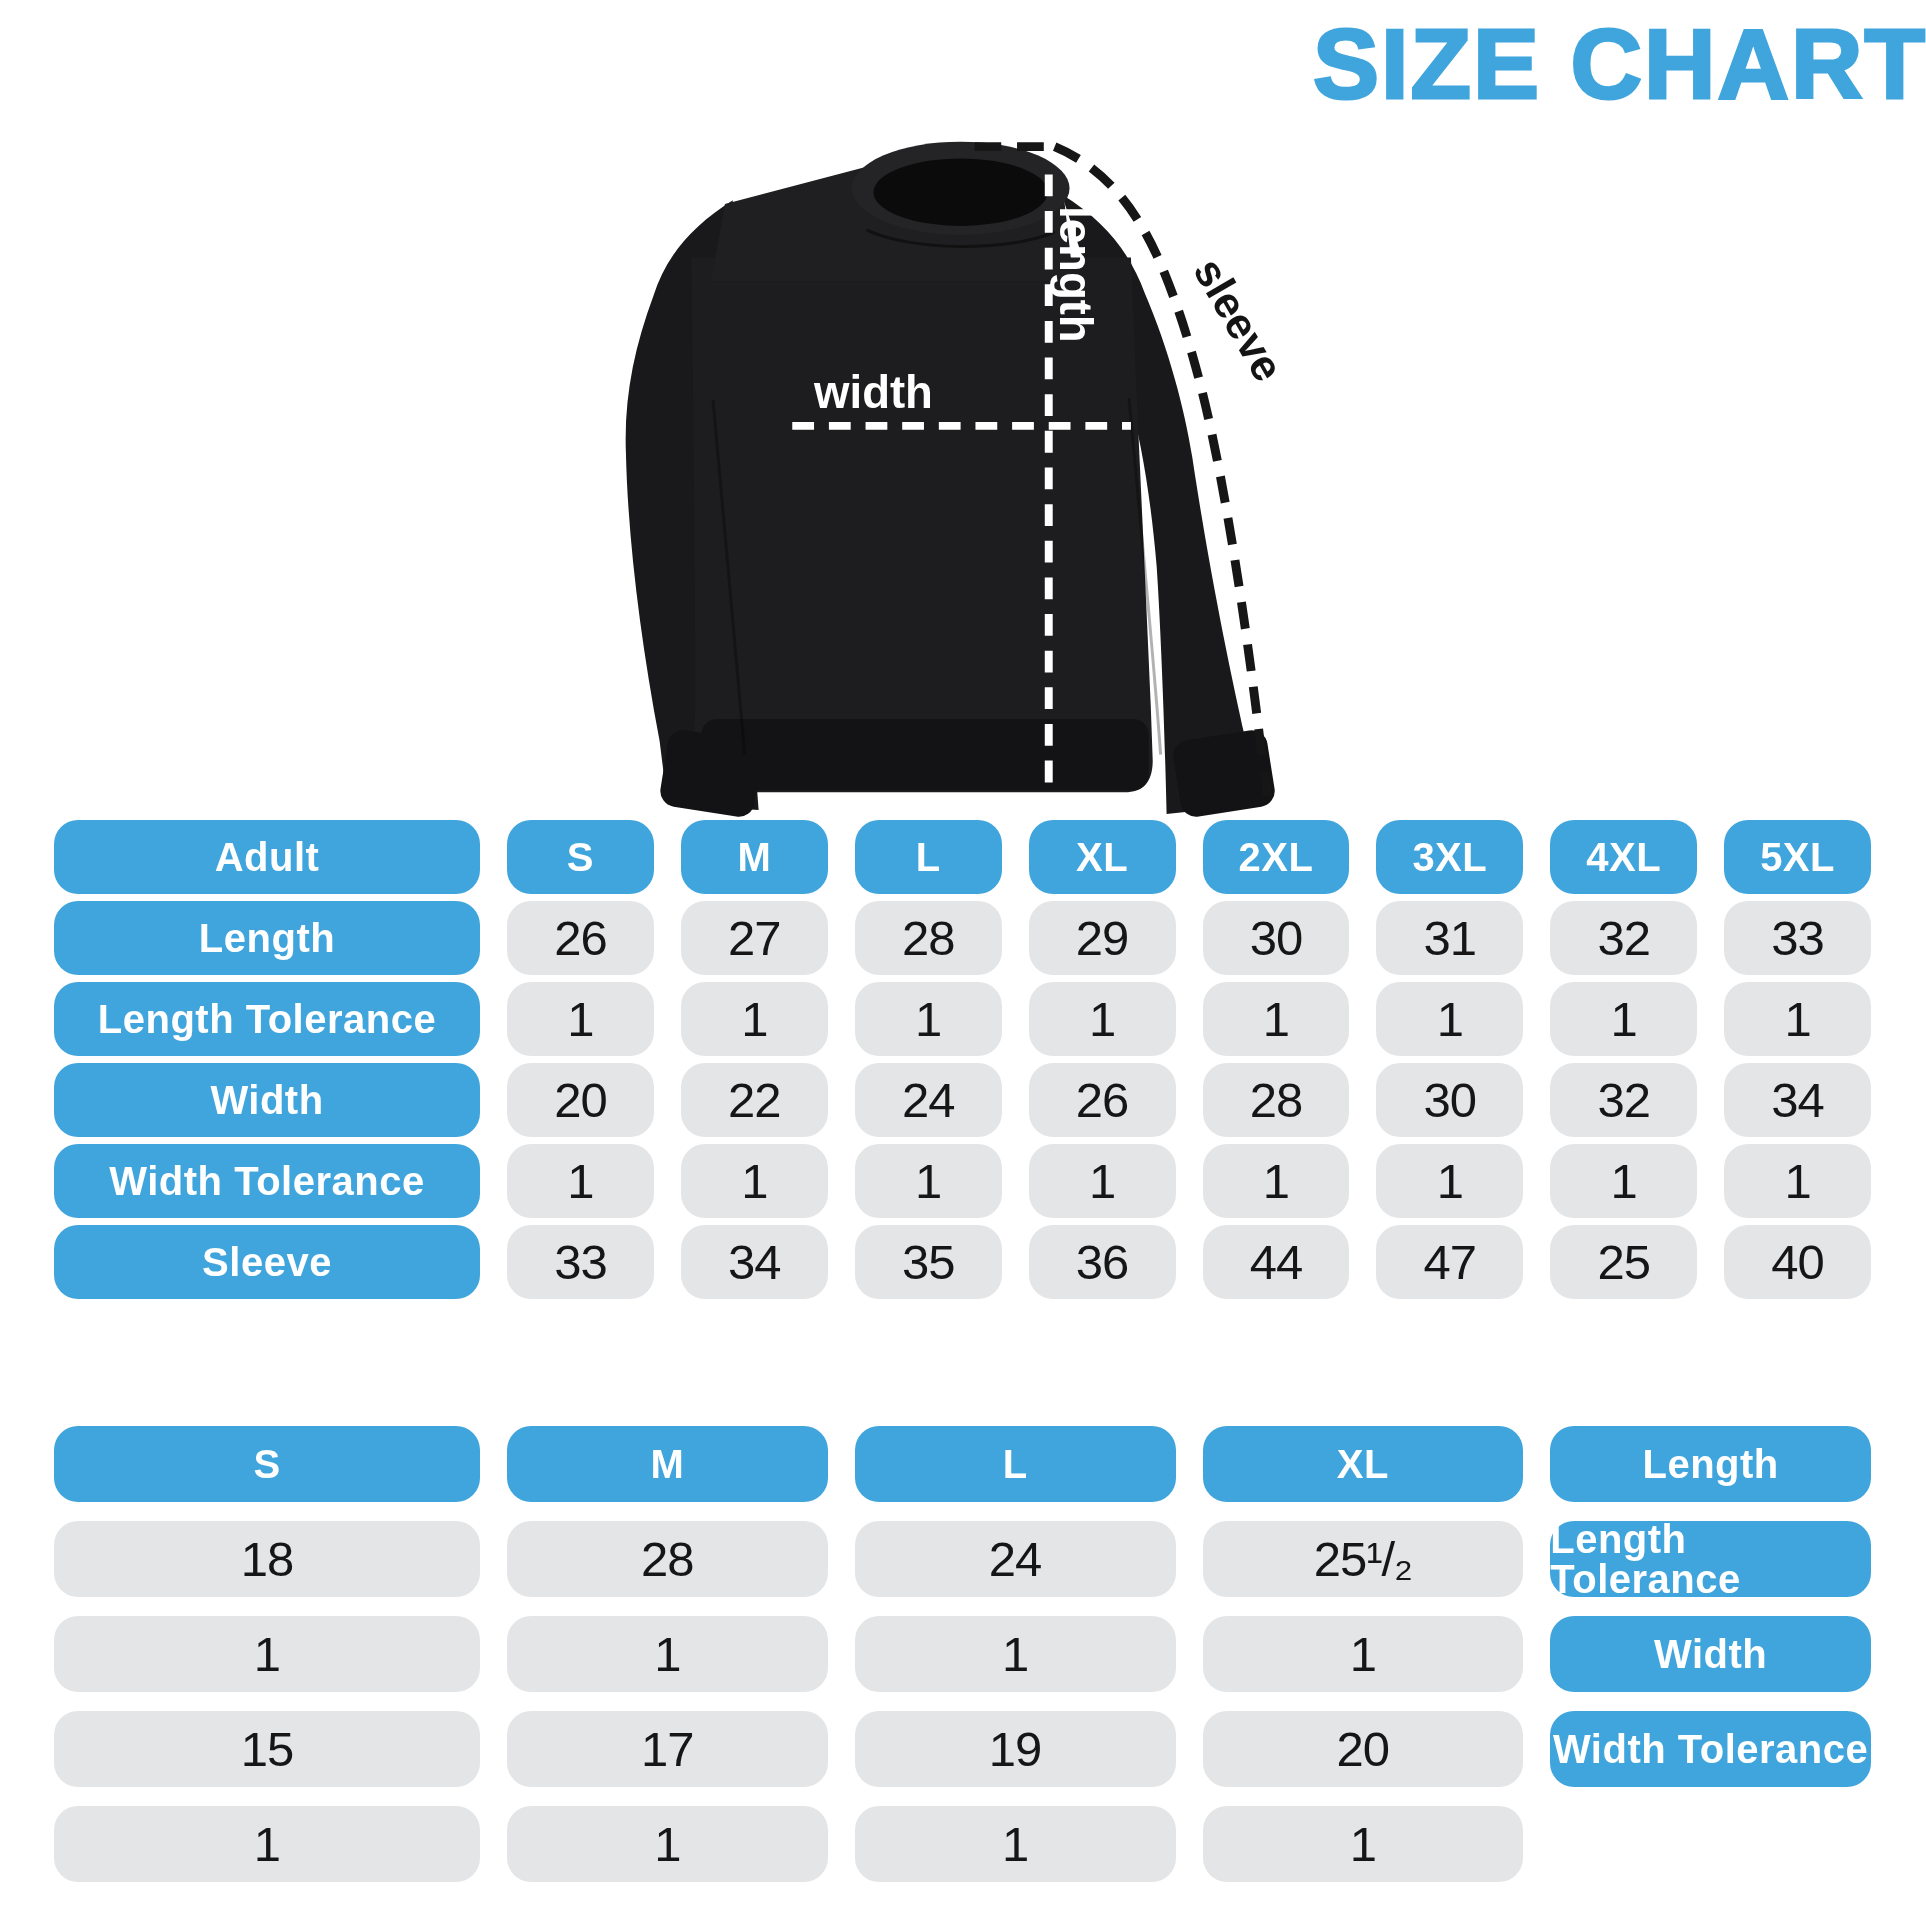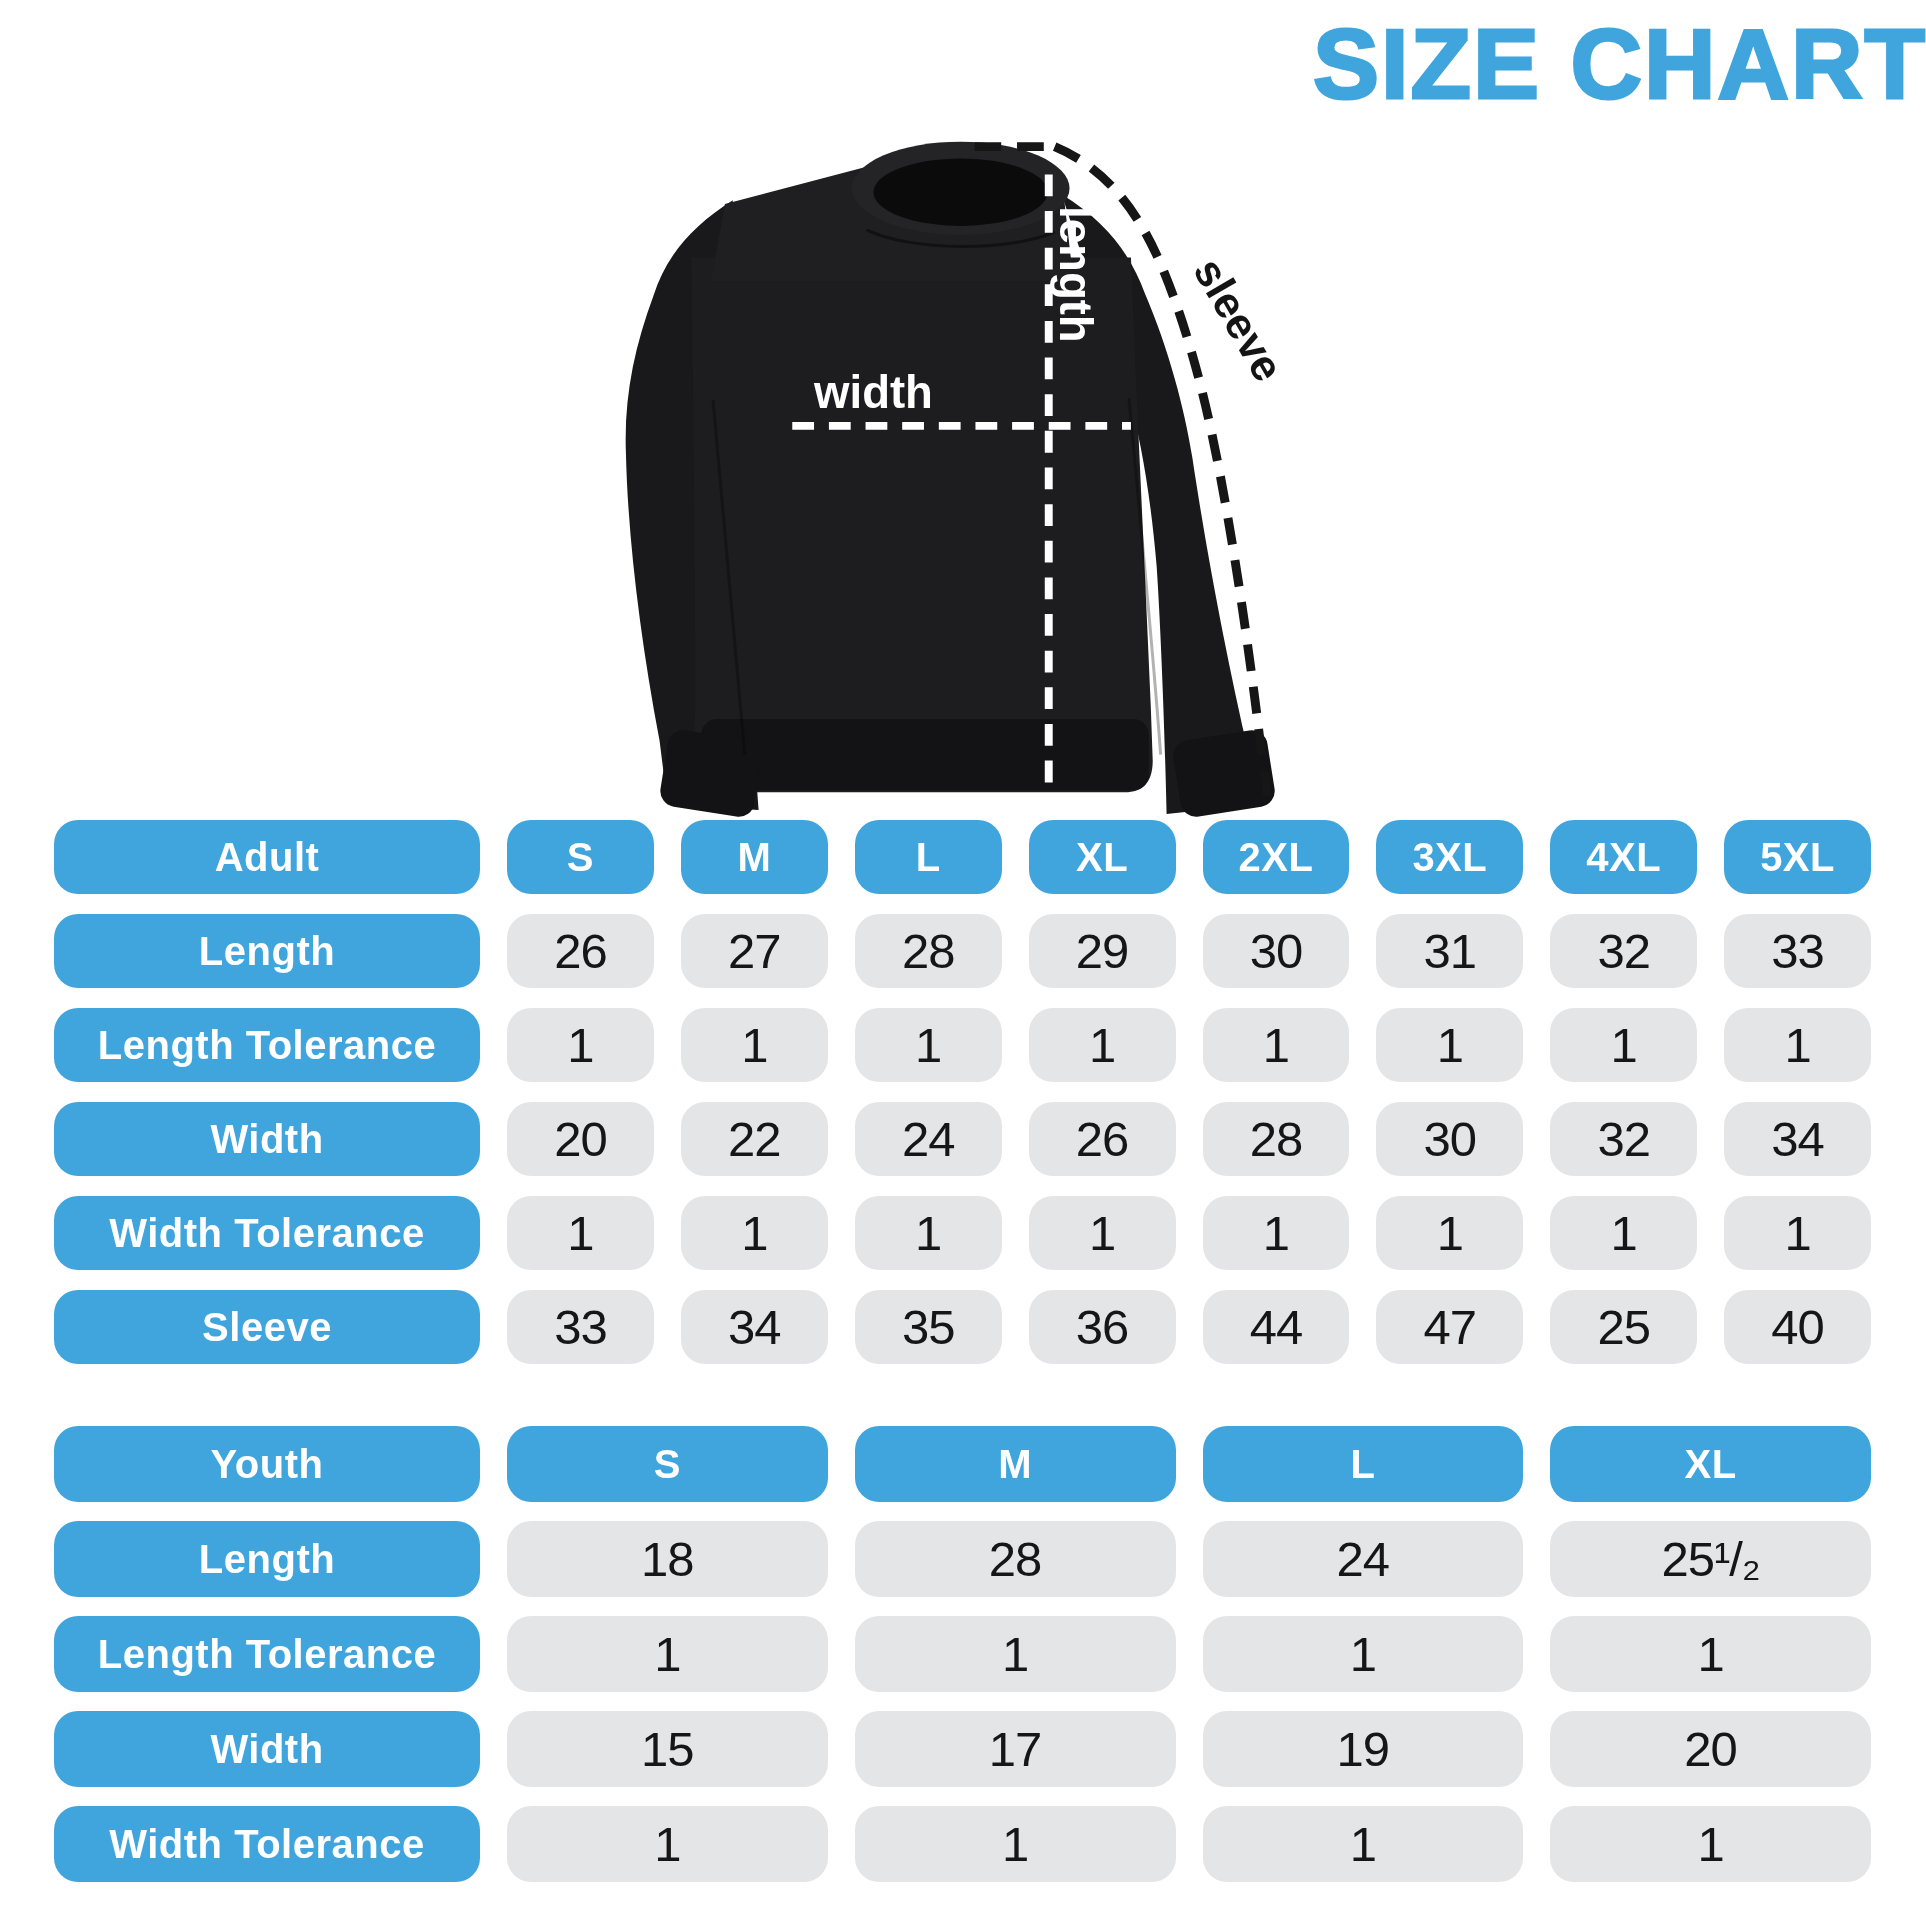--- a/index.html
+++ b/index.html
@@ -13,21 +13,21 @@
     text-align:right;font-size:99px;line-height:1.0;font-weight:700;
     color:var(--accent);letter-spacing:2px;
     -webkit-text-stroke:3px var(--accent);
   }
   .figure{position:absolute;left:515px;top:111px;width:812px;height:713px;}
   .figure svg{display:block;width:100%;height:100%;}
   .ann-black{fill:none;stroke:#161616;stroke-width:9;stroke-dasharray:27 16;}
   .ann-white{fill:none;stroke:#ffffff;stroke-width:8;stroke-dasharray:22 15;}
   .ann-text{font-family:"Liberation Sans","DejaVu Sans",sans-serif;font-weight:700;}
   .grid{position:absolute;left:54px;width:1817px;display:grid;column-gap:27px;}
-  #adult-table{top:820px;grid-template-columns:426px repeat(8,1fr);grid-auto-rows:74px;row-gap:20px;text-align:right;}
+  #adult-table{top:820px;grid-template-columns:426px repeat(8,1fr);grid-auto-rows:74px;row-gap:7px;text-align:right;}
   #youth-table{top:1426px;grid-template-columns:426px repeat(4,1fr);grid-auto-rows:76px;row-gap:19px;}
   .pill{display:flex;align-items:center;justify-content:center;border-radius:24px;line-height:1;}
   .pill.blue{background:var(--accent);color:#ffffff;font-weight:700;font-size:40px;letter-spacing:0.5px;}
   .pill.cell{background:var(--cell);color:var(--ink);font-weight:400;font-size:49px;letter-spacing:-1px;}
 </style>
 </head>
 <body style="--accent: #3FA5DC; --cell: #E4E5E7; --ink: #161616;">
 
 <h1 class="title">SIZE CHART</h1>
 
@@ -111,21 +111,20 @@
     <div class="pill cell">33</div>
     <div class="pill cell">34</div>
     <div class="pill cell">35</div>
     <div class="pill cell">36</div>
     <div class="pill cell">44</div>
     <div class="pill cell">47</div>
     <div class="pill cell">25</div>
     <div class="pill cell">40</div>
   </section>
 <section class="grid" id="youth-table">
-    <div class="pill blue">Youth</div>
     <div class="pill blue">S</div>
     <div class="pill blue">M</div>
     <div class="pill blue">L</div>
     <div class="pill blue">XL</div>
     <div class="pill blue">Length</div>
     <div class="pill cell">18</div>
     <div class="pill cell">28</div>
     <div class="pill cell">24</div>
     <div class="pill cell">25¹/₂</div>
     <div class="pill blue">Length Tolerance</div>

